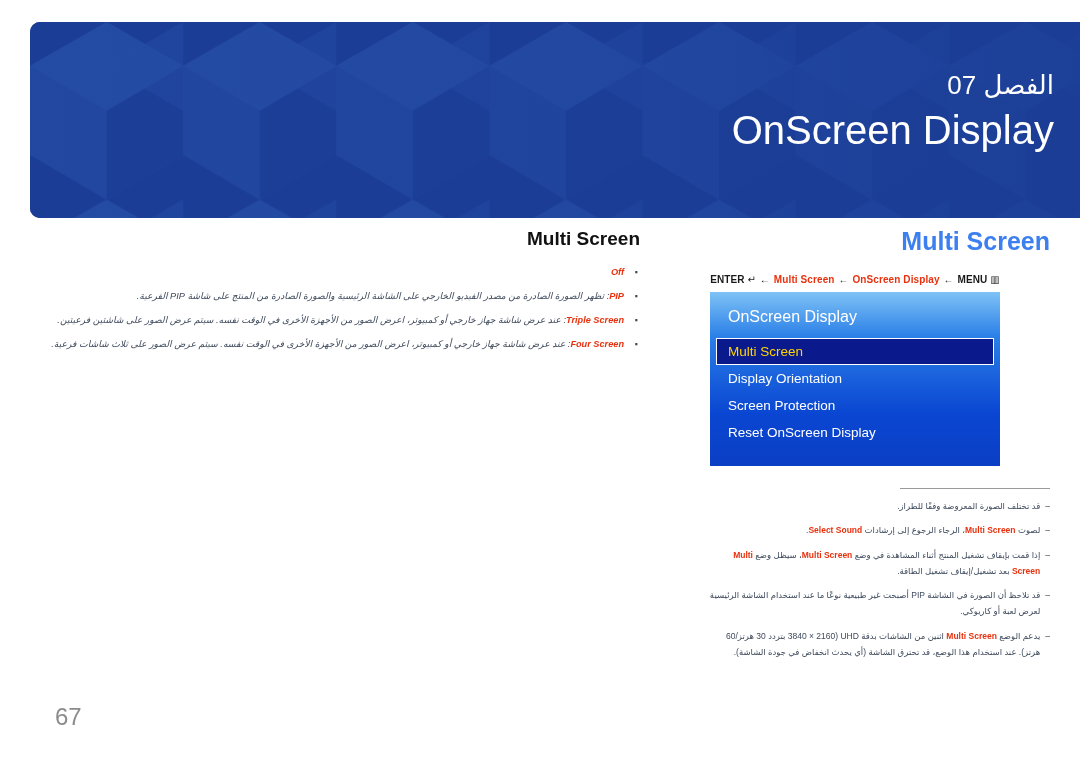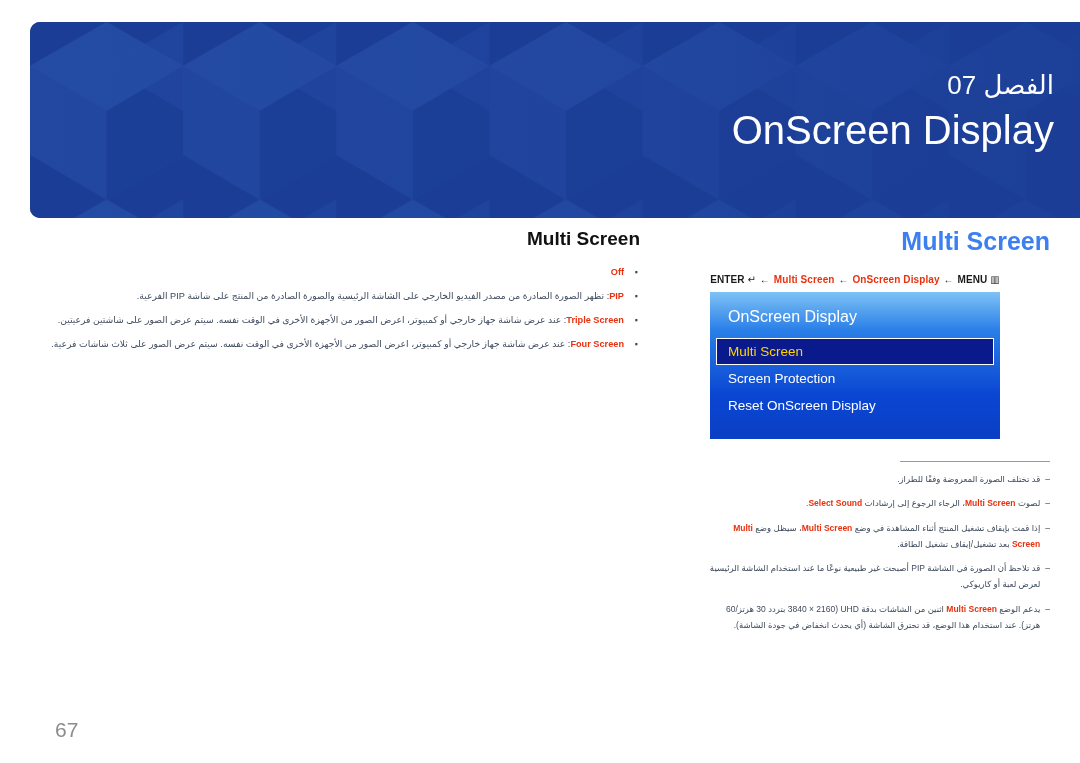--- a/index.html
+++ b/index.html
@@ -170,29 +170,29 @@
     margin-bottom: 6px;
   }
   .bullet .dot {
     flex: 0 0 auto;
     width: 8px;
     text-align: center;
     color: #3e4a5c;
     font-size: 9px;
     line-height: 1.95;
   }
-  .bullet .btxt { flex: 1 1 auto; }
+  .bullet .btxt { flex: 1 1 auto; font-style: italic; }
   .bullet b { color: #e8320f; }
 
   
   .page-num {
     position: absolute;
     left: 55px;
-    top: 718px;
-    font-size: 21px;
+    top: 703px;
+    font-size: 24px;
     color: #8c8c8c;
     direction: ltr;
   }
 </style>
 </head>
 <body>
 
 <div class="header">
   <svg class="cubes" viewBox="0 0 1050 196" preserveAspectRatio="none">
     <defs>
@@ -262,20 +262,24 @@
   </div>
 
   <div class="osd">
     <div class="osd-title">OnScreen Display</div>
 
     <div class="osd-row selected">
       <span>Multi Screen</span>
       <span class="val"></span>
     </div>
     <div class="osd-row">
+      <span>Display Orientation</span>
+      <span class="val"></span>
+    </div>
+    <div class="osd-row">
       <span>Screen Protection</span>
       <span class="val"></span>
     </div>
     <div class="osd-row">
       <span>Reset OnScreen Display</span>
       <span class="val"></span>
     </div>
   </div>
 
   <div class="notes">

